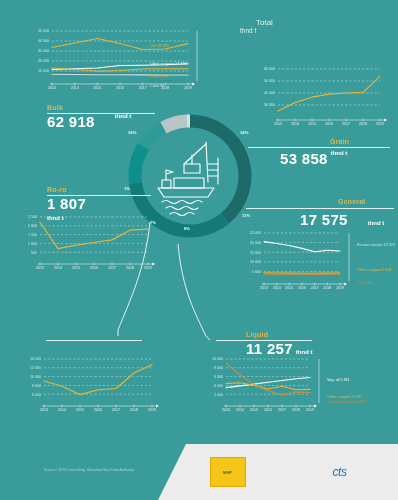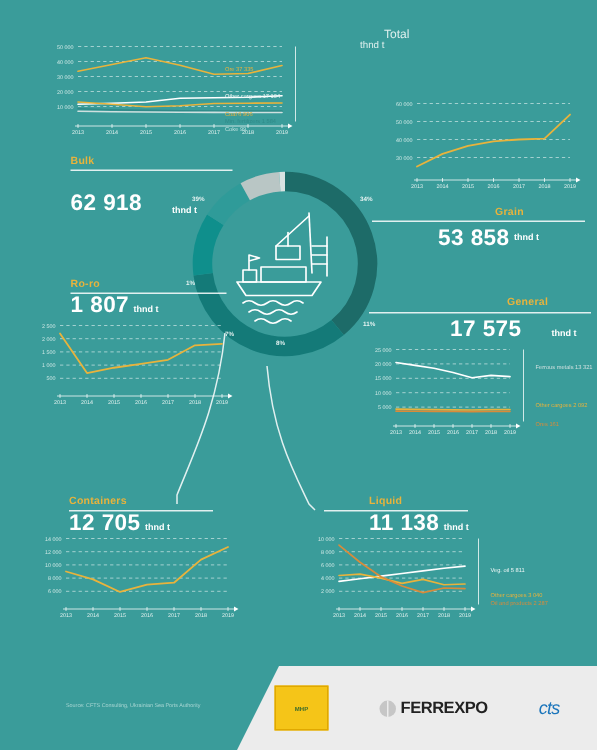--- a/index.html
+++ b/index.html
@@ -92,21 +92,21 @@
       </svg>
   </div>
   <div class="leg leg-y" style="left:150px; top:44px;">Ore 37 335</div>
   <div class="leg leg-w" style="left:150px; top:62px;">Other cargoes 17 194</div>
   <div class="leg leg-y" style="left:150px; top:74px;">Coal 6 906</div>
   <div class="leg leg-t" style="left:150px; top:79px;">Min. fertilizers 1 584</div>
   <div class="leg leg-w" style="left:150px; top:84px; color:#bfe3e0;">Coke 99</div>
 
   <div style="position:absolute; left:47px; top:104px;">
     <div class="lbl-cat">Bulk</div>
-    <div style="display:flex; align-items:flex-end; gap:20px; margin-top:16px;">
+    <div style="display:flex; align-items:flex-start; gap:20px; margin-top:2px;">
       <span class="big-num">62 918</span>
       <span class="unit">thnd t</span>
     </div>
   </div>
   <div class="rule" style="position:absolute; left:47px; top:113px; width:108px;"></div>
 
   <div id="total">
     <div class="t-title">Total</div>
     <div class="t-unit">thnd t</div>
   </div>
@@ -137,21 +137,21 @@
         <text x="107" y="59.2" text-anchor="middle" font-size="3.6" fill="#e2f1ef" font-family="&quot;Liberation Sans&quot;, sans-serif">2018</text>
         <line x1="124" y1="52.7" x2="124" y2="55.3" stroke="#ffffff" stroke-width="0.5"></line>
         <text x="124" y="59.2" text-anchor="middle" font-size="3.6" fill="#e2f1ef" font-family="&quot;Liberation Sans&quot;, sans-serif">2019</text>
         <path d="M22.00 45.00 L39.00 36.60 L56.00 31.20 L73.00 28.20 L90.00 27.00 L107.00 26.40 L124.00 10.37" fill="none" stroke="#e8b33c" stroke-width="1.2" stroke-linejoin="round" stroke-linecap="round"></path>
       </svg>
   </div>
   <div class="rule" style="position:absolute; left:248px; top:147px; width:142px;"></div>
   <div style="position:absolute; left:330px; top:138px; text-align:right;">
     <div class="lbl-cat">Grain</div>
   </div>
-  <div style="position:absolute; left:292px; top:150px; display:flex; align-items:center; gap:3px;">
+  <div style="position:absolute; left:280px; top:150px; display:flex; align-items:flex-start; gap:3px;">
     <span class="big-num">53 858</span>
     <span class="unit">thnd t</span>
   </div>
 
   <div id="donut">
     <svg width="136" height="136" viewBox="0 0 136 136">
       <g id="donut-slices">
           <path d="M68.00 13.00 A55 55 0 0 1 103.06 110.38" fill="none" stroke="#1d6b68" stroke-width="13"></path>
           <path d="M103.06 110.38 A55 55 0 0 1 13.43 74.89" fill="none" stroke="#147a78" stroke-width="13"></path>
           <path d="M13.43 74.89 A55 55 0 0 1 21.56 38.53" fill="none" stroke="#0f8f8c" stroke-width="13"></path>
@@ -186,21 +186,21 @@
     <div class="pct" style="left:2px; top:78px;">1%</div>
   </div>
 
   <svg style="position:absolute; left:0; top:0; width:398px; height:460px; pointer-events:none;">
     <path d="M150 222 C145 270 130 300 118 330 L118 336" stroke="rgba(255,255,255,.85)" stroke-width="1" fill="none"></path>
     <path d="M178 244 C182 290 196 315 206 336 L210 340" stroke="rgba(255,255,255,.85)" stroke-width="1" fill="none"></path>
   </svg>
 
   <div style="position:absolute; left:47px; top:186px;">
     <div class="lbl-cat">Ro-ro</div>
-    <div style="display:flex; align-items:baseline; gap:3px; margin-top:2px;">
+    <div style="display:flex; align-items:baseline; gap:3px; margin-top:2px;flex-direction:column;">
       <span class="big-num">1 807</span>
       <span class="unit">thnd t</span>
     </div>
   </div>
   <div class="rule" style="position:absolute; left:47px; top:195px; width:104px;"></div>
   <div class="chartbox" style="left:20px; top:214px; width:136px; height:58px;">
     <svg id="svg-roro" width="136" height="58" viewBox="0 0 136 58">
         <line x1="20" y1="38.2" x2="128" y2="38.2" stroke="#ffffff" stroke-width="0.45" stroke-dasharray="2.2 2" opacity="0.8"></line>
         <text x="17" y="39.6" text-anchor="end" font-size="3.6" fill="#cfe9e6" font-family="&quot;Liberation Sans&quot;, sans-serif">500</text>
         <line x1="20" y1="29.4" x2="128" y2="29.4" stroke="#ffffff" stroke-width="0.45" stroke-dasharray="2.2 2" opacity="0.8"></line>
@@ -270,27 +270,20 @@
         <line x1="107" y1="3" x2="107" y2="51" stroke="#ffffff" stroke-width="0.6" opacity="0.85"></line>
         <path d="M22.00 11.64 L34.67 13.56 L47.33 15.48 L60.00 18.36 L72.67 21.82 L85.33 20.28 L98.00 21.05" fill="none" stroke="#ffffff" stroke-width="1.1" stroke-linejoin="round" stroke-linecap="round"></path>
         <path d="M22.00 42.74 L34.67 42.94 L47.33 43.13 L60.00 43.22 L72.67 43.32 L85.33 43.13 L98.00 43.03" fill="none" stroke="#e8b33c" stroke-width="1.1" stroke-linejoin="round" stroke-linecap="round"></path>
         <path d="M22.00 44.09 L34.67 44.18 L47.33 44.28 L60.00 44.32 L72.67 44.38 L85.33 44.32 L98.00 44.28" fill="none" stroke="#d98b3a" stroke-width="1.1" stroke-linejoin="round" stroke-linecap="round"></path>
       </svg>
   </div>
   <div class="leg leg-w" style="left:357px; top:243px; width:40px; white-space:normal; color:#cfe0df;">Ferrous metals 13 321</div>
   <div class="leg leg-y" style="left:357px; top:268px; width:40px; white-space:normal;">Other cargoes 2 092</div>
   <div class="leg leg-o" style="left:357px; top:281px;">Ores 161</div>
 
-  <div style="position:absolute; left:46px; top:331px;">
-    <div class="lbl-cat">Containers</div>
-    <div style="display:flex; align-items:baseline; gap:3px; margin-top:2px;">
-      <span class="big-num">12 705</span>
-      <span class="unit">thnd t</span>
-    </div>
-  </div>
   <div class="rule" style="position:absolute; left:46px; top:340px; width:96px;"></div>
   <div class="chartbox" style="left:22px; top:356px; width:140px; height:58px;">
     <svg id="svg-containers" width="140" height="58" viewBox="0 0 140 58">
         <line x1="22" y1="38.2" x2="130" y2="38.2" stroke="#ffffff" stroke-width="0.45" stroke-dasharray="2.2 2" opacity="0.8"></line>
         <text x="19" y="39.6" text-anchor="end" font-size="3.6" fill="#cfe9e6" font-family="&quot;Liberation Sans&quot;, sans-serif">6 000</text>
         <line x1="22" y1="29.4" x2="130" y2="29.4" stroke="#ffffff" stroke-width="0.45" stroke-dasharray="2.2 2" opacity="0.8"></line>
         <text x="19" y="30.799999999999997" text-anchor="end" font-size="3.6" fill="#cfe9e6" font-family="&quot;Liberation Sans&quot;, sans-serif">8 000</text>
         <line x1="22" y1="20.6" x2="130" y2="20.6" stroke="#ffffff" stroke-width="0.45" stroke-dasharray="2.2 2" opacity="0.8"></line>
         <text x="19" y="22" text-anchor="end" font-size="3.6" fill="#cfe9e6" font-family="&quot;Liberation Sans&quot;, sans-serif">10 000</text>
         <line x1="22" y1="11.799999999999997" x2="130" y2="11.799999999999997" stroke="#ffffff" stroke-width="0.45" stroke-dasharray="2.2 2" opacity="0.8"></line>
@@ -313,21 +306,21 @@
         <text x="112" y="55.2" text-anchor="middle" font-size="3.6" fill="#e2f1ef" font-family="&quot;Liberation Sans&quot;, sans-serif">2018</text>
         <line x1="130" y1="48.7" x2="130" y2="51.3" stroke="#ffffff" stroke-width="0.5"></line>
         <text x="130" y="55.2" text-anchor="middle" font-size="3.6" fill="#e2f1ef" font-family="&quot;Liberation Sans&quot;, sans-serif">2019</text>
         <path d="M22.00 25.00 L40.00 30.28 L58.00 38.64 L76.00 33.80 L94.00 32.48 L112.00 17.08 L130.00 8.70" fill="none" stroke="#e8b33c" stroke-width="1.2" stroke-linejoin="round" stroke-linecap="round"></path>
       </svg>
   </div>
 
   <div style="position:absolute; left:246px; top:331px;">
     <div class="lbl-cat">Liquid</div>
     <div style="display:flex; align-items:baseline; gap:3px; margin-top:2px;">
-      <span class="big-num">11 138</span>
+      <span class="big-num">11 257</span>
       <span class="unit">thnd t</span>
     </div>
   </div>
   <div class="rule" style="position:absolute; left:216px; top:340px; width:96px;"></div>
   <div class="chartbox" style="left:206px; top:356px; width:118px; height:58px;">
     <svg id="svg-liquid" width="118" height="58" viewBox="0 0 118 58">
         <line x1="20" y1="38.2" x2="104" y2="38.2" stroke="#ffffff" stroke-width="0.45" stroke-dasharray="2.2 2" opacity="0.8"></line>
         <text x="17" y="39.6" text-anchor="end" font-size="3.6" fill="#cfe9e6" font-family="&quot;Liberation Sans&quot;, sans-serif">2 000</text>
         <line x1="20" y1="29.4" x2="104" y2="29.4" stroke="#ffffff" stroke-width="0.45" stroke-dasharray="2.2 2" opacity="0.8"></line>
         <text x="17" y="30.799999999999997" text-anchor="end" font-size="3.6" fill="#cfe9e6" font-family="&quot;Liberation Sans&quot;, sans-serif">4 000</text>
@@ -362,24 +355,20 @@
   <div class="leg leg-w" style="left:327px; top:378px;">Veg. oil 5 811</div>
   <div class="leg leg-y" style="left:327px; top:395px;">Other cargoes 3 040</div>
   <div class="leg leg-o" style="left:327px; top:400px;">Oil and products 2 287</div>
 
   <div id="footer-band">
     <div id="footer-white"></div>
     <div class="logo-row">
       <div class="logo-mhp">
         <span class="mhp-txt">MHP</span>
       </div>
-      <div class="logo-ferrexpo">
-        <span class="fx-globe"></span>
-        <span class="fx-name">FERREXPO</span>
-      </div>
       <div class="logo-cts">
         <span>cts</span>
       </div>
     </div>
   </div>
   <div id="source">Source: CFTS Consulting, Ukrainian Sea Ports Authority</div>
 
 </div>
 
 </body></html>

